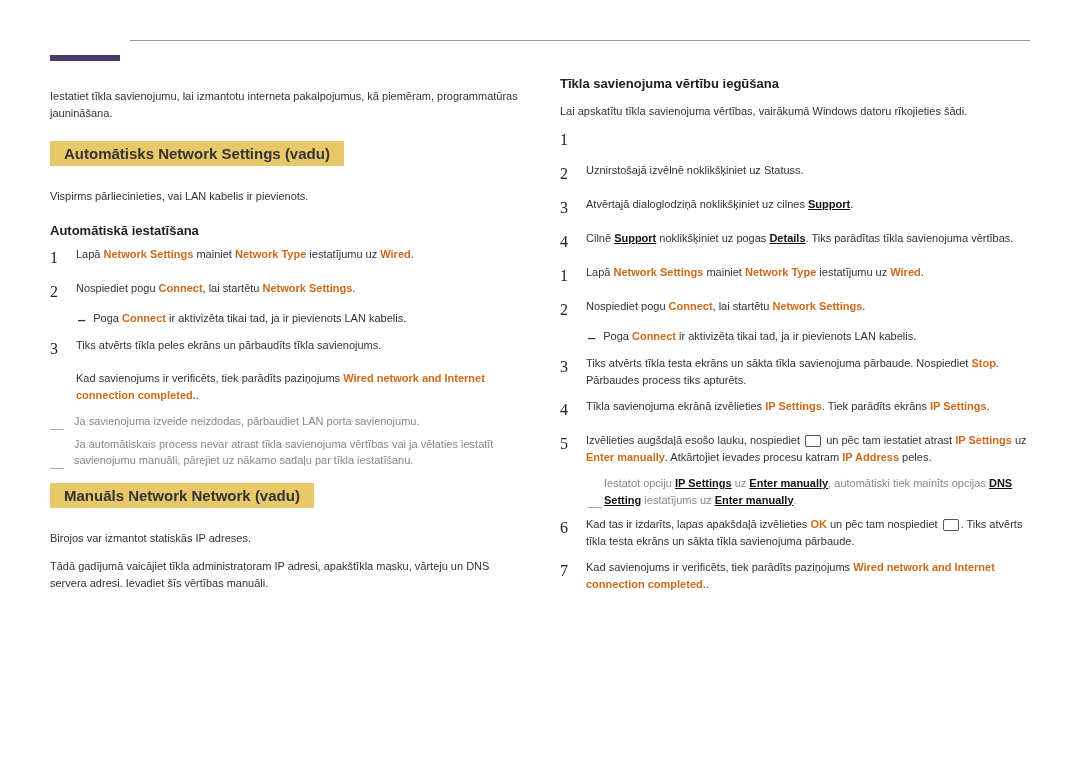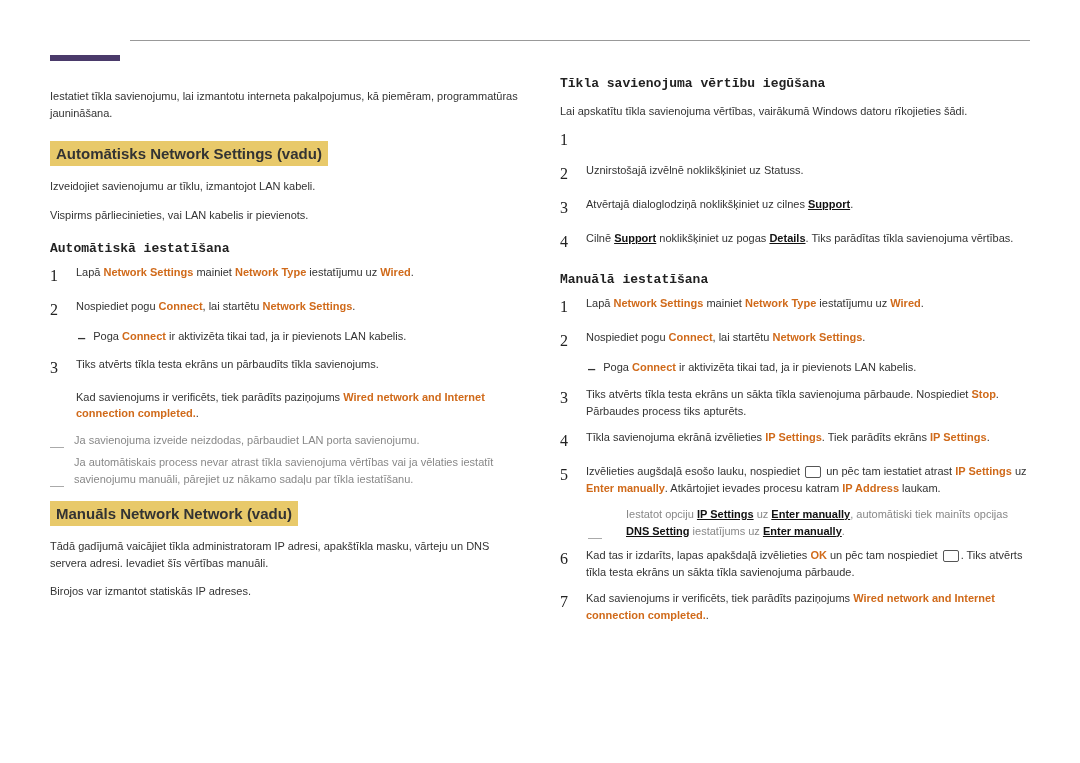--- a/index.html
+++ b/index.html
@@ -39,30 +39,30 @@
   .col {
     flex: 1;
     min-width: 0;
   }
   .h-yellow {
     display: inline-block;
     background: #e8c96a;
     color: #333;
     font-weight: 600;
     font-size: 15px;
-    padding: 4px 6px;
+    padding: 4px 14px;
     margin-top: 14px;
+    margin-bottom: 10px;
   }
   .h-sub {
     font-weight: 700;
     font-size: 13px;
     margin-top: 18px;
     margin-bottom: 8px;
     color: #222;
-    font-family: Liberation Mono, monospace;
   }
   .intro {
     line-height: 1.5;
     margin-bottom: 6px;
     color: #333;
     margin-top: 12px;
   }
   ol.numlist {
     list-style: none;
     padding: 0;
@@ -110,21 +110,21 @@
   .line-note .bar {
     width: 14px;
     height: 1px;
     background: #aaa;
     margin-top: 7px;
     flex-shrink: 0;
   }
   .line-note-inner {
     display: flex;
     align-items: flex-end;
-    gap: 24px;
+    gap: 2px;
     margin-left: 28px;
     margin-top: 4px;
     margin-bottom: 6px;
     color: #888;
     line-height: 1.5;
   }
   .line-note-inner .bar {
     width: 14px;
     height: 1px;
     background: #aaa;
@@ -148,21 +148,20 @@
 <div class="page">
   <div class="top-tab"></div>
   <div class="top-rule"></div>
 
   <div class="columns">
 
     <div class="col">
       <p class="intro">Iestatiet tīkla savienojumu, lai izmantotu interneta pakalpojumus, kā piemēram, programmatūras jaunināšana.</p>
 
       <div class="h-yellow">Automātisks Network Settings (vadu)</div>
-      <p class="intro">Izveidojiet savienojumu ar tīklu, izmantojot LAN kabeli.</p>
       <p class="intro">Vispirms pārliecinieties, vai LAN kabelis ir pievienots.</p>
 
       <div class="h-sub">Automātiskā iestatīšana</div>
 
       <ol class="numlist">
         <li>
           <span class="num">1</span>
           <span class="txt">
             <span>Lapā </span><span class="k-orange">Network Settings</span><span> mainiet </span><span class="k-orange">Network Type</span><span> iestatījumu uz </span><span class="k-orange">Wired</span><span>.</span>
           </span>
@@ -175,38 +174,38 @@
         </li>
       </ol>
       <div class="dash-note">
         <span class="dash">‒</span>
         <span><span>Poga </span><span class="k-orange">Connect</span><span> ir aktivizēta tikai tad, ja ir pievienots LAN kabelis.</span></span>
       </div>
       <ol class="numlist">
         <li>
           <span class="num">3</span>
           <span class="txt">
-            <span>Tiks atvērts tīkla testa ekrāns un pārbaudīts tīkla savienojums.</span><br><br>
+            <span>Tiks atvērts tīkla peles ekrāns un pārbaudīts tīkla savienojums.</span><br><br>
             <span>Kad savienojums ir verificēts, tiek parādīts paziņojums </span><span class="k-orange">Wired network and Internet connection completed.</span><span>.</span>
           </span>
         </li>
       </ol>
 
       <div class="line-note">
         <div class="bar"></div>
         <span>Ja savienojuma izveide neizdodas, pārbaudiet LAN porta savienojumu.</span>
       </div>
       <div class="line-note">
         <div class="bar"></div>
         <span>Ja automātiskais process nevar atrast tīkla savienojuma vērtības vai ja vēlaties iestatīt savienojumu manuāli, pārejiet uz nākamo sadaļu par tīkla iestatīšanu.</span>
       </div>
 
       <div class="h-yellow">Manuāls Network Network (vadu)</div>
+      <p class="intro">Birojos var izmantot statiskās IP adreses.</p>
       <p class="intro">Tādā gadījumā vaicājiet tīkla administratoram IP adresi, apakštīkla masku, vārteju un DNS servera adresi. Ievadiet šīs vērtības manuāli.</p>
-      <p class="intro">Birojos var izmantot statiskās IP adreses.</p>
     </div>
 
     <div class="col">
       <div class="h-sub" style="margin-top:0">Tīkla savienojuma vērtību iegūšana</div>
       <p class="intro">Lai apskatītu tīkla savienojuma vērtības, vairākumā Windows datoru rīkojieties šādi.</p>
 
       <ol class="numlist">
         <li>
             <span class="num">1</span>
           </li>
@@ -217,21 +216,20 @@
         <li>
             <span class="num">3</span>
             <span class="txt"><span>Atvērtajā dialoglodziņā noklikšķiniet uz cilnes </span><span class="k-bold">Support</span><span>.</span></span>
           </li>
         <li>
             <span class="num">4</span>
             <span class="txt"><span>Cilnē </span><span class="k-bold">Support</span><span> noklikšķiniet uz pogas </span><span class="k-bold">Details</span><span>. Tiks parādītas tīkla savienojuma vērtības.</span></span>
           </li>
       </ol>
 
-      <div class="h-sub">Manuālā iestatīšana</div>
 
       <ol class="numlist">
         <li>
             <span class="num">1</span>
             <span class="txt"><span>Lapā </span><span class="k-orange">Network Settings</span><span> mainiet </span><span class="k-orange">Network Type</span><span> iestatījumu uz </span><span class="k-orange">Wired</span><span>.</span></span>
           </li>
         <li>
             <span class="num">2</span>
             <span class="txt"><span>Nospiediet pogu </span><span class="k-orange">Connect</span><span>, lai startētu </span><span class="k-orange">Network Settings</span><span>.</span></span>
           </li>
@@ -244,21 +242,21 @@
         <li>
             <span class="num">3</span>
             <span class="txt"><span>Tiks atvērts tīkla testa ekrāns un sākta tīkla savienojuma pārbaude. Nospiediet </span><span class="k-orange">Stop</span><span>. Pārbaudes process tiks apturēts.</span></span>
           </li>
         <li>
             <span class="num">4</span>
             <span class="txt"><span>Tīkla savienojuma ekrānā izvēlieties </span><span class="k-orange">IP Settings</span><span>. Tiek parādīts ekrāns </span><span class="k-orange">IP Settings</span><span>.</span></span>
           </li>
         <li>
             <span class="num">5</span>
-            <span class="txt"><span>Izvēlieties augšdaļā esošo lauku, nospiediet </span><span class="enter-icon"></span><span> un pēc tam iestatiet atrast </span><span class="k-orange">IP Settings</span><span> uz </span><span class="k-orange">Enter manually</span><span>. Atkārtojiet ievades procesu katram </span><span class="k-orange">IP Address</span><span> laukam.</span></span>
+            <span class="txt"><span>Izvēlieties augšdaļā esošo lauku, nospiediet </span><span class="enter-icon"></span><span> un pēc tam iestatiet atrast </span><span class="k-orange">IP Settings</span><span> uz </span><span class="k-orange">Enter manually</span><span>. Atkārtojiet ievades procesu katram </span><span class="k-orange">IP Address</span><span> peles.</span></span>
           </li>
       </ol>
       <div class="line-note-inner">
         <div class="bar"></div>
         <span><span>Iestatot opciju </span><span class="k-bold">IP Settings</span><span> uz </span><span class="k-bold">Enter manually</span><span>, automātiski tiek mainīts opcijas </span><span class="k-bold">DNS Setting</span><span> iestatījums uz </span><span class="k-bold">Enter manually</span><span>.</span></span>
       </div>
       <ol class="numlist">
         <li>
             <span class="num">6</span>
             <span class="txt"><span>Kad tas ir izdarīts, lapas apakšdaļā izvēlieties </span><span class="k-orange">OK</span><span> un pēc tam nospiediet </span><span class="enter-icon"></span><span>. Tiks atvērts tīkla testa ekrāns un sākta tīkla savienojuma pārbaude.</span></span>

